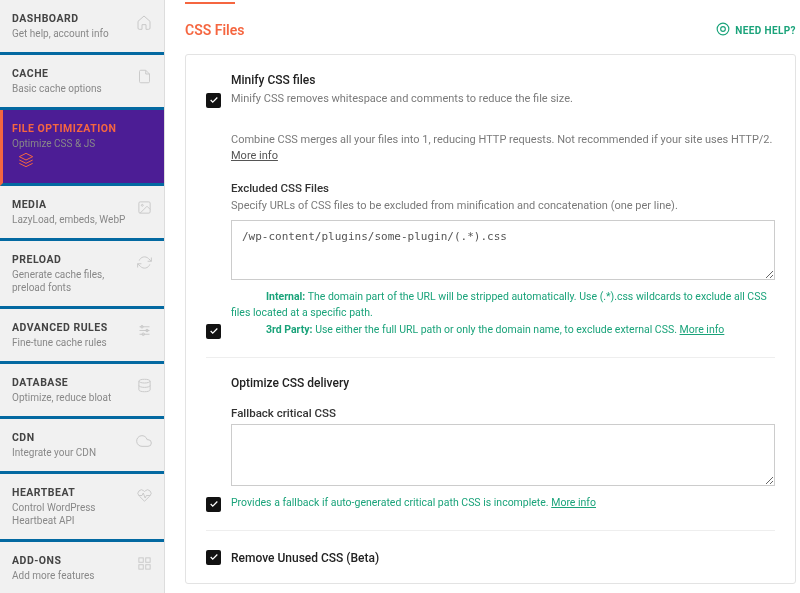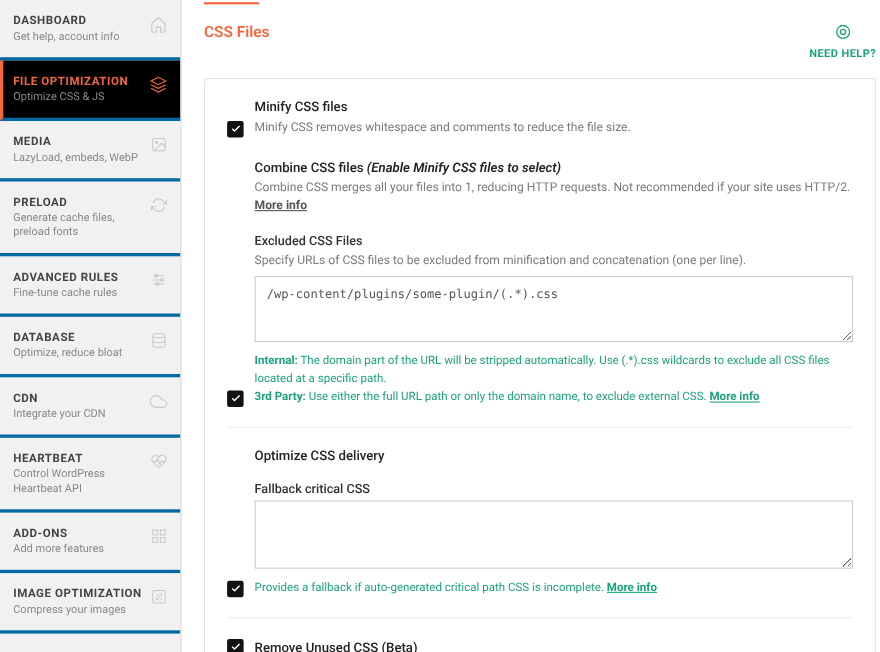--- a/index.html
+++ b/index.html
@@ -1,62 +1,72 @@
 <!DOCTYPE html>
 <html><head>
   <meta charset="utf-8">
   <style>
     * { box-sizing: border-box; margin: 0; padding: 0; }
     body { font-family: -apple-system, BlinkMacSystemFont, "Segoe UI", Roboto, sans-serif; font-size: 12px; color: #444; background: #fff; width: 800px; height: 593px; overflow: hidden; }
     .wrap { display: flex; height: 100%; }
     .sidebar { width: 165px; background: #f1f1f1; border-right: 1px solid #ddd; overflow-y: auto; }
     .nav-item { padding: 12px 12px 12px 12px; border-bottom: 3px solid #0369a1; display: flex; justify-content: space-between; align-items: flex-start; cursor: pointer; }
-    .nav-item.active { background: #000000; border-left: 3px solid #f56640; padding-left: 9px; }
+    .nav-item.active { background: #4c1d95; border-left: 3px solid #f56640; padding-left: 9px; flex-direction: column; }
     .nav-item .nav-text { flex: 1; }
     .nav-item .nav-title { font-size: 10.5px; font-weight: 700; letter-spacing: 0.5px; color: #444; text-transform: uppercase; }
     .nav-item.active .nav-title { color: #f56640; }
     .nav-item .nav-sub { font-size: 10px; color: #888; margin-top: 2px; line-height: 1.3; }
     .nav-item .nav-icon { color: #c8c8c8; margin-left: 6px; margin-top: 2px; }
     .nav-item.active .nav-icon { color: #f56640; }
     .main { flex: 1; padding: 0 0 0 20px; overflow-y: auto; position: relative; }
     .top-line { height: 2px; background: #f56640; width: 50px; margin-top: 2px; margin-bottom: 18px; }
     .section-head { display: flex; justify-content: space-between; margin-bottom: 16px; padding-right: 4px; }
     .section-title { color: #f56640; font-size: 14px; font-weight: 600; }
-    .need-help { display: flex; align-items: center; gap: 5px; color: #1aa37a; font-size: 10px; font-weight: 700; letter-spacing: 0.4px; cursor: pointer; flex-direction: column; }
+    .need-help { display: flex; align-items: center; gap: 5px; color: #1aa37a; font-size: 10px; font-weight: 700; letter-spacing: 0.4px; cursor: pointer; }
     .card { border: 1px solid #e3e3e3; border-radius: 3px; padding: 18px 20px 18px 20px; margin-right: 4px; margin-bottom: 8px; }
     .field { display: flex; align-items: flex-end; margin-bottom: 20px; }
     .checkbox { width: 15px; height: 15px; background: #121212; border-radius: 2px; display: flex; align-items: center; justify-content: center; flex-shrink: 0; margin-top: 1px; cursor: pointer; }
     .checkbox svg { width: 10px; height: 10px; }
     .field-body { margin-left: 10px; flex: 1; }
     .field-label { font-size: 12px; color: #222; font-weight: 500; }
     .field-label .suffix { font-style: italic; font-weight: 600; }
     .field-desc { font-size: 11px; color: #7a7a7a; margin-top: 4px; line-height: 1.5; }
-    .more-link { color: #555; text-decoration: underline; cursor: pointer; font-weight: bold; }
+    .more-link { color: #555; text-decoration: underline; cursor: pointer; }
     .sub-label { font-size: 11.5px; color: #333; margin-top: 16px; margin-bottom: 4px; font-weight: 500; }
     .sub-desc { font-size: 11px; color: #7a7a7a; margin-bottom: 8px; }
     textarea { width: 100%; border: 1px solid #ccc; border-radius: 0; padding: 8px 10px; font-family: ui-monospace, Menlo, Consolas, monospace; font-size: 11px; color: #555; resize: both; line-height: 1.5; }
     textarea.big { height: 60px; }
     textarea.fallback { height: 62px; }
     .hint { font-size: 10.5px; color: #1aa37a; margin-top: 6px; line-height: 1.6; }
-    .hint b { font-weight: 700; }
+    .hint b { font-weight: 700; margin-left: 35px; }
     .hint .more-link { color: #1aa37a; }
     .divider { border-top: 1px solid #eee; margin: 6px 0 18px; }
   </style>
 </head>
 <body>
 
 <div class="wrap">
   <nav class="sidebar">
     <div class="nav-item">
       <div class="nav-text">
         <div class="nav-title">DASHBOARD</div>
         <div class="nav-sub">Get help, account info</div>
       </div>
       <span class="nav-icon"><svg width="16" height="16" viewBox="0 0 24 24" fill="none" stroke="currentColor" stroke-width="1.5">
             <path d="M3 11l9-8 9 8v10a2 2 0 01-2 2h-4v-7h-6v7H5a2 2 0 01-2-2z"></path>
+          </svg></span>
+    </div>
+    <div class="nav-item">
+      <div class="nav-text">
+        <div class="nav-title">CACHE</div>
+        <div class="nav-sub">Basic cache options</div>
+      </div>
+      <span class="nav-icon"><svg width="15" height="15" viewBox="0 0 24 24" fill="none" stroke="currentColor" stroke-width="1.5">
+            <path d="M14 2H6a2 2 0 00-2 2v16a2 2 0 002 2h12a2 2 0 002-2V8z"></path>
+            <path d="M14 2v6h6"></path>
           </svg></span>
     </div>
     <div class="nav-item active">
       <div class="nav-text">
         <div class="nav-title">FILE OPTIMIZATION</div>
         <div class="nav-sub">Optimize CSS &amp; JS</div>
       </div>
       <span class="nav-icon"><svg width="16" height="16" viewBox="0 0 24 24" fill="none" stroke="currentColor" stroke-width="1.5">
             <path d="M12 2L2 7l10 5 10-5-10-5zM2 17l10 5 10-5M2 12l10 5 10-5"></path>
           </svg></span>
@@ -178,23 +188,20 @@
         </div>
       </div>
 
       <div class="field" style="margin-bottom:0">
         <div class="checkbox">
             <svg viewBox="0 0 24 24" fill="none" stroke="#fff" stroke-width="3">
               <polyline points="20 6 9 17 4 12"></polyline>
             </svg>
           </div>
         <div class="field-body">
-          <div class="field-label">
-            <span>Combine CSS files</span> <span class="suffix">(Enable Minify CSS files to select)</span>
-          </div>
           <div class="field-desc">
             <span>Combine CSS merges all your files into 1, reducing HTTP requests. Not recommended if your site uses HTTP/2.</span> <span class="more-link">More info</span>
           </div>
 
           <div class="sub-label">Excluded CSS Files</div>
           <div class="sub-desc">Specify URLs of CSS files to be excluded from minification and concatenation (one per line).</div>
           <textarea class="big" style="">/wp-content/plugins/some-plugin/(.*).css</textarea>
           <div class="hint">
             <b>Internal:</b> <span>The domain part of the URL will be stripped automatically. Use (.*).css wildcards to exclude all CSS files located at a specific path.</span><br>
             <b>3rd Party:</b> <span>Use either the full URL path or only the domain name, to exclude external CSS.</span> <span class="more-link">More info</span>

